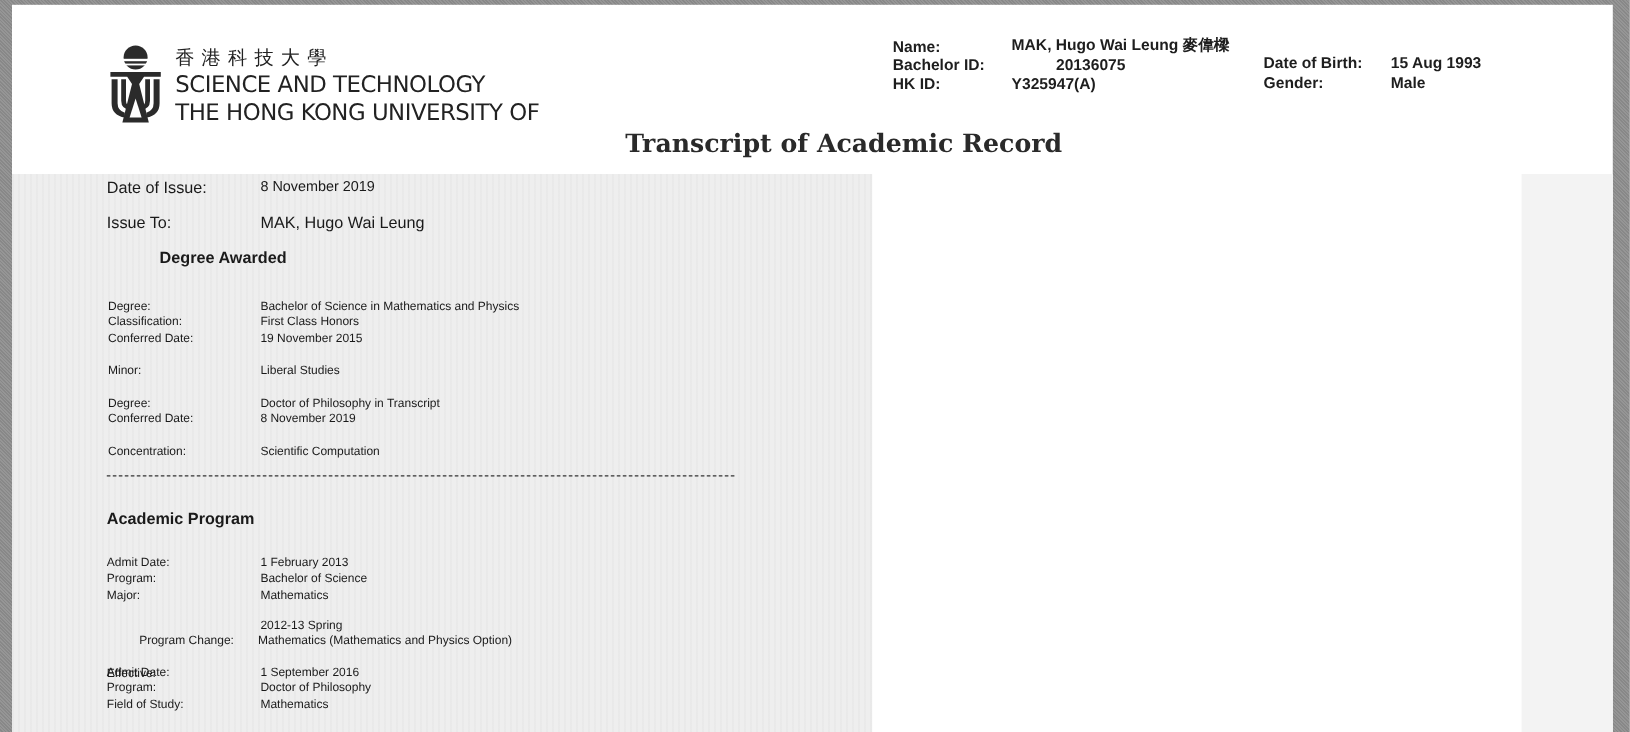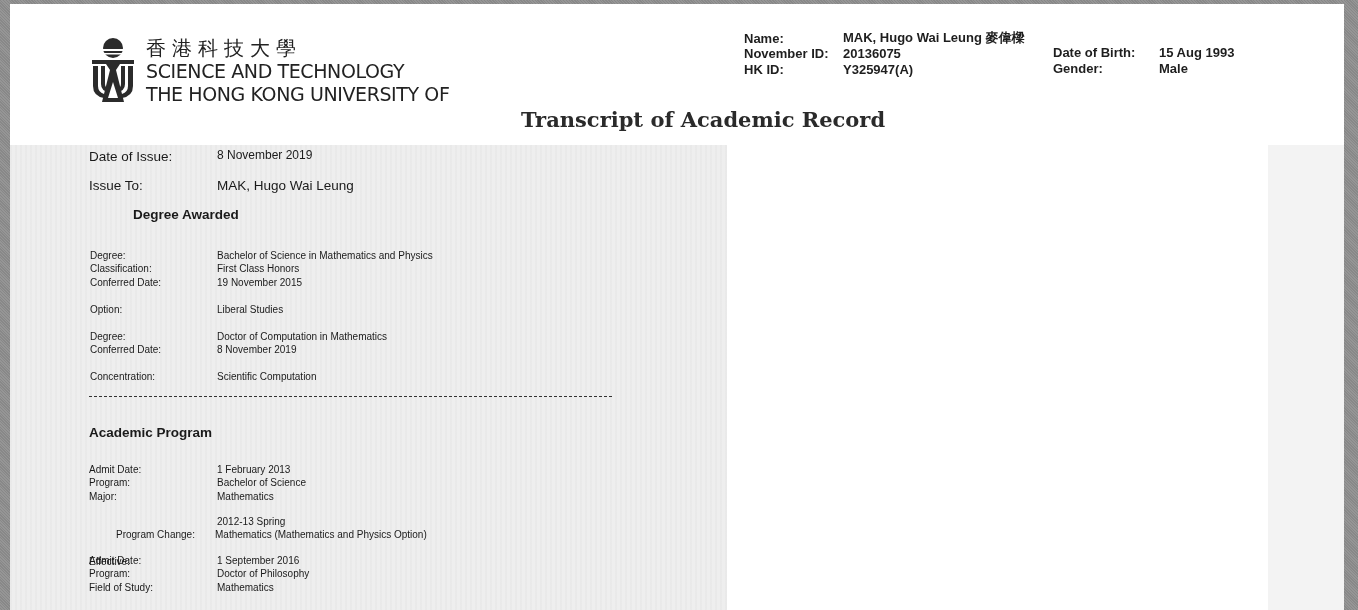--- a/index.html
+++ b/index.html
@@ -66,21 +66,21 @@
       height: 68px;
     }
     .uni-name {
       position: absolute;
       left: 146px;
       top: 36px;
       color: #222;
     }
     .uni-chinese {
       font-family: "DejaVu Sans", sans-serif;
-      font-size: 20px;
+      font-size: 16px;
       letter-spacing: 6px;
       line-height: 24px;
       height: 24px;
     }
     .uni-en {
       font-family: "DejaVu Sans", sans-serif;
       font-size: 19px;
       line-height: 23px;
       letter-spacing: -0.4px;
       font-weight: normal;
@@ -157,22 +157,22 @@
 
 <div class="uni-name">
   <div class="uni-chinese">香港科技大學</div>
   <div class="uni-en">SCIENCE AND TECHNOLOGY</div>
   <div class="uni-en">THE HONG KONG UNIVERSITY OF</div>
 </div>
 
 <div class="info">
   <div class="row" style="left:744px; top:31px;">Name:</div>
   <div class="row" style="left:843px; top:30px;">MAK, Hugo Wai Leung 麥偉樑</div>
-  <div class="row" style="left:744px; top:46px;">November ID:</div>
-  <div class="row" style="left:843px; top:46px;">20136075</div>
+  <div class="row" style="left:744px; top:46px;">Bachelor ID:</div>
+  <div class="row" style="left:880px; top:46px;">20136075</div>
   <div class="row" style="left:744px; top:62px;">HK ID:</div>
   <div class="row" style="left:843px; top:62px;">Y325947(A)</div>
   <div class="row" style="left:1053px; top:45px;">Date of Birth:</div>
   <div class="row" style="left:1159px; top:45px;">15 Aug 1993</div>
   <div class="row" style="left:1053px; top:61px;">Gender:</div>
   <div class="row" style="left:1159px; top:61px;">Male</div>
 </div>
 
 <div class="doc-title">Transcript of Academic Record</div>
 
@@ -183,25 +183,25 @@
 
 <div class="section-head" style="left:89px; top:207px;padding-left:44px;">Degree Awarded</div>
 
 <div class="field-label sm" style="left:90px; top:249px;">Degree:</div>
 <div class="field-value sm" style="left:217px; top:249px;">Bachelor of Science in Mathematics and Physics</div>
 <div class="field-label sm" style="left:90px; top:262px;">Classification:</div>
 <div class="field-value sm" style="left:217px; top:262px;">First Class Honors</div>
 <div class="field-label sm" style="left:90px; top:276px;">Conferred Date:</div>
 <div class="field-value sm" style="left:217px; top:276px;">19 November 2015</div>
 
-<div class="field-label sm" style="left:90px; top:303px;">Option:</div>
+<div class="field-label sm" style="left:90px; top:303px;">Minor:</div>
 <div class="field-value sm" style="left:217px; top:303px;">Liberal Studies</div>
 
 <div class="field-label sm" style="left:90px; top:330px;">Degree:</div>
-<div class="field-value sm" style="left:217px; top:330px;">Doctor of Computation in Mathematics</div>
+<div class="field-value sm" style="left:217px; top:330px;">Doctor of Philosophy in Transcript</div>
 <div class="field-label sm" style="left:90px; top:343px;">Conferred Date:</div>
 <div class="field-value sm" style="left:217px; top:343px;">8 November 2019</div>
 
 <div class="field-label sm" style="left:90px; top:370px;">Concentration:</div>
 <div class="field-value sm" style="left:217px; top:370px;">Scientific Computation</div>
 
 <div class="dash-line"></div>
 
 <div class="section-head" style="left:89px; top:425px;">Academic Program</div>
 

